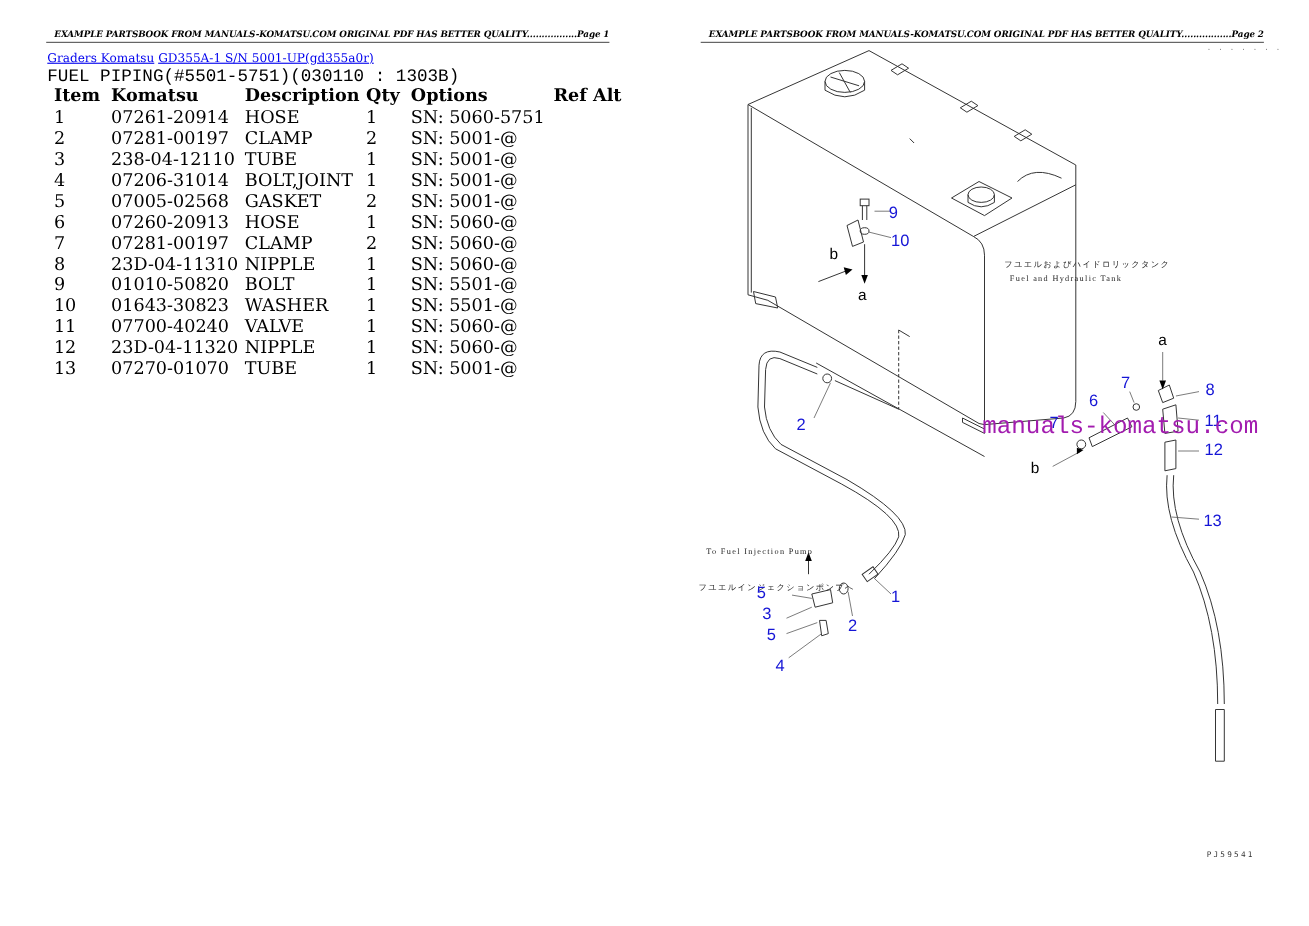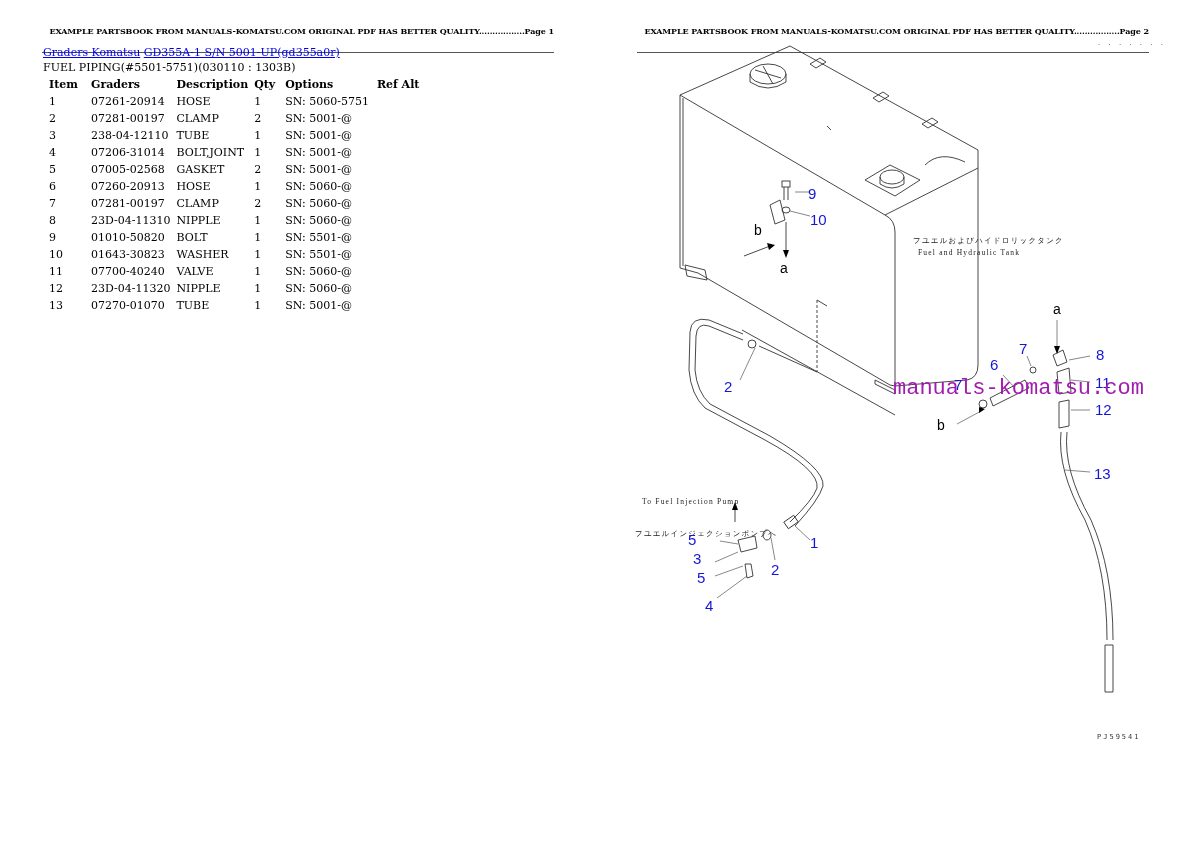--- a/index.html
+++ b/index.html
@@ -1,61 +1,61 @@
 <!DOCTYPE html>
 <html><head>
 <meta charset="utf-8">
 <style>
   html, body { margin:0; padding:0; background:#ffffff; }
   body { width:1190px; height:842px; position:relative; overflow:hidden;
          font-family:"DejaVu Serif", "Liberation Serif", serif; color:#000; }
   .page { position:absolute; top:0; height:842px; }
   .page-left { left:0; width:595px; }
   .page-right { left:595px; width:595px; }
-  .page-header { position:absolute; top:26px; font-size:8px; font-weight:bold; 
-                 text-align:right; border-bottom:1px solid #555; padding-bottom:16px; white-space:nowrap;
+  .page-header { position:absolute; top:26px; font-size:8px; font-weight:bold; font-style:italic;
+                 text-align:right; border-bottom:1px solid #555; padding-bottom:2px; white-space:nowrap;
                  letter-spacing:-0.1px; }
   .page-left .page-header { left:42px; width:512px; }
   .page-right .page-header { left:42px; width:512px; }
   .breadcrumb { position:absolute; left:43px; top:46px; font-size:11px; white-space:nowrap; }
   .breadcrumb a { color:#0000ee; text-decoration:underline; cursor:pointer; }
-  .section-title { position:absolute; left:43px; top:61px; font-size:11px; white-space:nowrap; }
-  table.parts { position:absolute; left:43px; top:76px; border-collapse:collapse; font-size:11px; }
+  .section-title { position:absolute; left:43px; top:61px; font-size:16px; white-space:nowrap;font-family:Liberation Mono, monospace; }
+  table.parts { position:absolute; left:43px; top:76px; border-collapse:collapse; font-size:16px; }
   table.parts th { font-weight:bold; text-align:left; padding:1px 4px 1px 6px; height:15px; white-space:nowrap; }
   table.parts td { padding:0 4px 0 6px; height:17px; white-space:nowrap; }
   table.parts th.c-item, table.parts td.c-item { width:32px; }
   table.parts th.c-part, table.parts td.c-part { width:64px; }
   table.parts th.c-desc, table.parts td.c-desc { width:60px; padding-left:2px; }
   table.parts th.c-qty, table.parts td.c-qty { width:16px; padding-left:2px;margin-left:32px; }
   table.parts th.c-opt, table.parts td.c-opt { width:72px; }
   table.parts th.c-ref { padding-left:4px;text-align:right; }
   .diagram { position:absolute; left:0; top:0; width:595px; height:842px; }
   .callout { position:absolute; color:#1515d6; font-family:"Liberation Sans", sans-serif; font-size:15px; line-height:15px; }
   .letter { position:absolute; color:#000; font-family:"Liberation Sans", sans-serif; font-size:14px; line-height:14px; }
   .jp-label { position:absolute; font-family:Liberation Serif, serif; font-size:7.5px; letter-spacing:1.2px; color:#222; white-space:nowrap; line-height:10px; }
   .watermark { position:absolute; left:298px; top:376px; font-family:Liberation Mono, monospace; font-size:22px; color:#a21caf; white-space:nowrap; }
-  .drawing-code { position:absolute; left:502px; top:733px; font-family:"DejaVu Sans Mono", monospace; font-size:7px; letter-spacing:2px; color:#333; }
+  .drawing-code { position:absolute; left:502px; top:773px; font-family:"DejaVu Sans Mono", monospace; font-size:7px; letter-spacing:2px; color:#333; }
   .dots { position:absolute; left:503px; top:41px; font-size:7px; letter-spacing:3px; color:#555; }
 </style>
 </head>
 <body>
 
 <div class="page page-left">
   <div class="page-header">EXAMPLE PARTSBOOK FROM MANUALS-KOMATSU.COM ORIGINAL PDF HAS BETTER QUALITY.................Page 1</div>
   <div class="breadcrumb">
     <a>Graders Komatsu</a>
     <a>GD355A-1 S/N 5001-UP(gd355a0r)</a>
   </div>
   <div class="section-title">FUEL PIPING(#5501-5751)(030110 : 1303B)</div>
 
   <table class="parts">
     <thead>
       <tr>
         <th class="c-item">Item</th>
-        <th class="c-part">Graders</th>
+        <th class="c-part">Komatsu</th>
         <th class="c-desc">Description</th>
         <th class="c-qty">Qty</th>
         <th class="c-opt">Options</th>
         <th class="c-ref">Ref Alt</th>
       </tr>
     </thead>
     <tbody>
       <tr>
           <td class="c-item">1</td>
           <td class="c-part">07261-20914</td>

